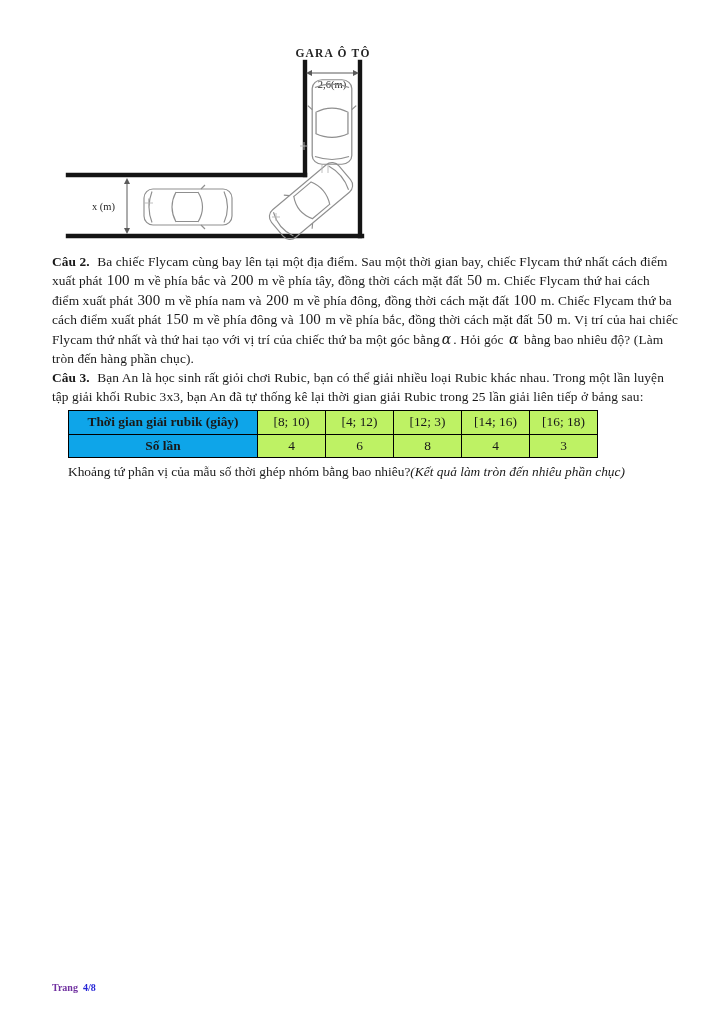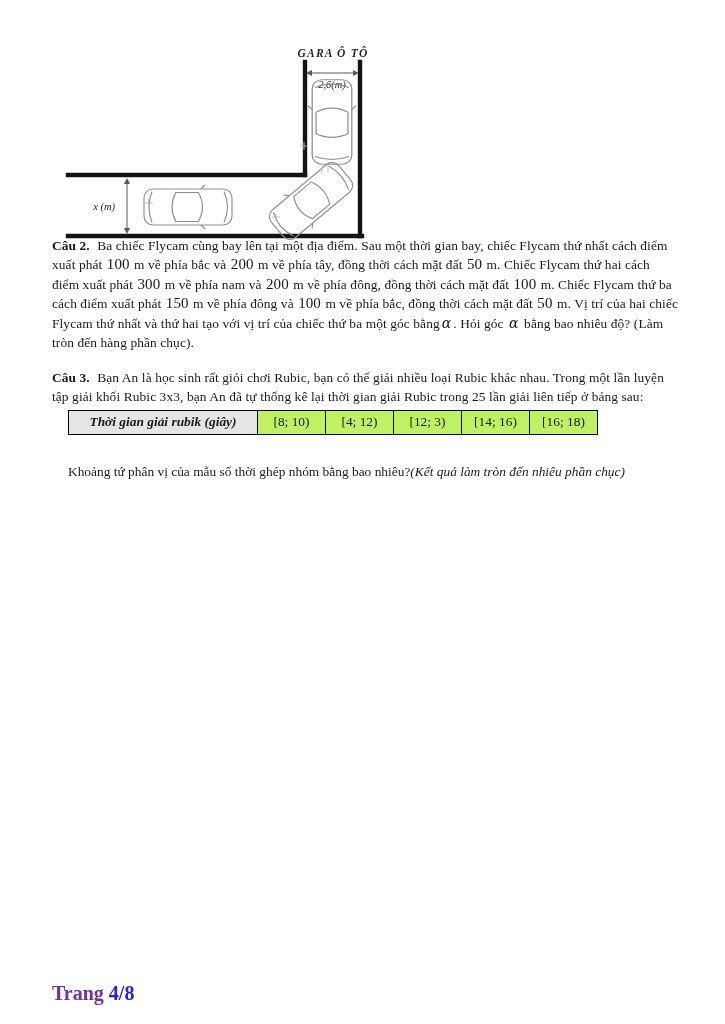--- a/index.html
+++ b/index.html
@@ -7,21 +7,21 @@
     width: 725px; height: 1024px;
     background: #ffffff;
     position: relative;
     overflow: hidden;
     font-family: "Liberation Serif", serif;
     color: #191919;
   }
   
   .figure-wrap {
     position: absolute; left: 60px; top: 40px;
-    width: 312px; height: 202px; font-style: italic;
+    width: 312px; height: 202px;
   }
   .fig-text { font-family: "Liberation Serif", serif; fill: #262626; }
   .fig-dim  { stroke: #5a5a5a; stroke-width: 1; fill: none; }
   .fig-wall { stroke: #141414; stroke-width: 4.4; stroke-linecap: square; fill: none; }
   .car { stroke: #8f8f8f; stroke-width: 1.15; fill: none; }
   .mark { stroke: #b8b8b8; stroke-width: 0.9; }
   
   .para {
     position: absolute; left: 52px; width: 628px;
     margin: 0; font-size: 13.4px; line-height: 19.4px;
@@ -35,26 +35,26 @@
   .rubik-table {
     position: absolute; left: 68px; top: 410px;
     border-collapse: collapse; table-layout: fixed;
     font-size: 13.4px;
   }
   .rubik-table td {
     border: 1.4px solid #000;
     height: 22.5px; text-align: center; vertical-align: middle;
     padding: 0 2px; background: #bef264;
   }
-  .rubik-table td.label-cell { background: #e5e5e5; font-weight: bold; width: 184px; font-style: italic; }
+  .rubik-table td.label-cell { background: #0ea5e9; font-weight: bold; width: 184px; }
   .rubik-table td.val-cell { width: 63px; }
   
   .closing { position: absolute; left: 68px; top: 462px; width: 612px; margin: 0;
              font-size: 13.4px; line-height: 19.4px; }
-  .footer { position: absolute; left: 52px; top: 982px; font-size: 20px; font-weight: bold; }
+  .footer { position: absolute; left: 52px; top: 982px; font-size: 10px; font-weight: bold; }
   .footer-prefix { color: #7030a0; margin-right: 5px; }
   .footer-number { color: #2424d6; }
 </style>
 </head>
 <body>
 
 <div class="figure-wrap">
   <svg width="312" height="202" viewBox="0 0 312 202">
     <defs>
       <g id="car-shape">
@@ -90,38 +90,46 @@
     </g>
 
     <use href="#car-shape" class="car" transform="translate(272,82) rotate(-90) scale(0.96,1.1)"></use>
     <use href="#car-shape" class="car" transform="translate(128,167)"></use>
     <use href="#car-shape" class="car" transform="translate(251,161) rotate(140)"></use>
 
     <path class="mark" d="M 84,163 h 9 M 88.5,158.5 v 9 M 240,106 h 8 M 244,102 v 8 M 212,177 h 8 M 216,173 v 8 M 262,125 v 8 M 268,125 v 8"></path>
   </svg>
 </div>
 
-<p class="para" style="top:236px">
+<p class="para" style="top:252px">
   <span class="q-label">Câu 2.</span><span><span> Ba chiếc Flycam cùng bay lên tại một địa điểm. Sau một thời gian bay, chiếc Flycam thứ nhất cách điểm xuất phát </span><span class="num">100</span><span> m về phía bắc và </span><span class="num">200</span><span> m về phía tây, đồng thời cách mặt đất </span><span class="num">50</span><span> m. Chiếc Flycam thứ hai cách điểm xuất phát </span><span class="num">300</span><span> m về phía nam và </span><span class="num">200</span><span> m về phía đông, đồng thời cách mặt đất </span><span class="num">100</span><span> m. Chiếc Flycam thứ ba cách điểm xuất phát </span><span class="num">150</span><span> m về phía đông và </span><span class="num">100</span><span> m về phía bắc, đồng thời cách mặt đất </span><span class="num">50</span><span> m. Vị trí của hai chiếc Flycam thứ nhất và thứ hai tạo với vị trí của chiếc thứ ba một góc bằng</span><span class="alpha">α</span><span>. Hỏi góc </span><span class="alpha">α</span><span> bằng bao nhiêu độ? (Làm tròn đến hàng phần chục).</span></span>
 </p>
 
 <p class="para" style="top:368px">
   <span class="q-label">Câu 3.</span><span><span> Bạn An là học sinh rất giỏi chơi Rubic, bạn có thể giải nhiều loại Rubic khác nhau. Trong một lần luyện tập giải khối Rubic 3x3, bạn An đã tự thống kê lại thời gian giải Rubic trong 25 lần giải liên tiếp ở bảng sau:</span></span>
 </p>
 
 <table class="rubik-table">
   <tbody>
     <tr>
       <td class="label-cell">Thời gian giải rubik (giây)</td>
       <td class="val-cell">[8; 10)</td>
       <td class="val-cell">[4; 12)</td>
       <td class="val-cell">[12; 3)</td>
       <td class="val-cell">[14; 16)</td>
       <td class="val-cell">[16; 18)</td>
     </tr>
+    <tr>
+      <td class="label-cell">Số lần</td>
+      <td class="val-cell">4</td>
+      <td class="val-cell">6</td>
+      <td class="val-cell">8</td>
+      <td class="val-cell">4</td>
+      <td class="val-cell">3</td>
+    </tr>
   </tbody>
 </table>
 
 <p class="closing"><span>Khoảng tứ phân vị của mẫu số thời ghép nhóm bằng bao nhiêu?</span><span class="italic">(Kết quả làm tròn đến nhiêu phần chục)</span></p>
 
 <div class="footer">
   <span class="footer-prefix">Trang</span><span class="footer-number">4/8</span>
 </div>
 
 </body></html>

